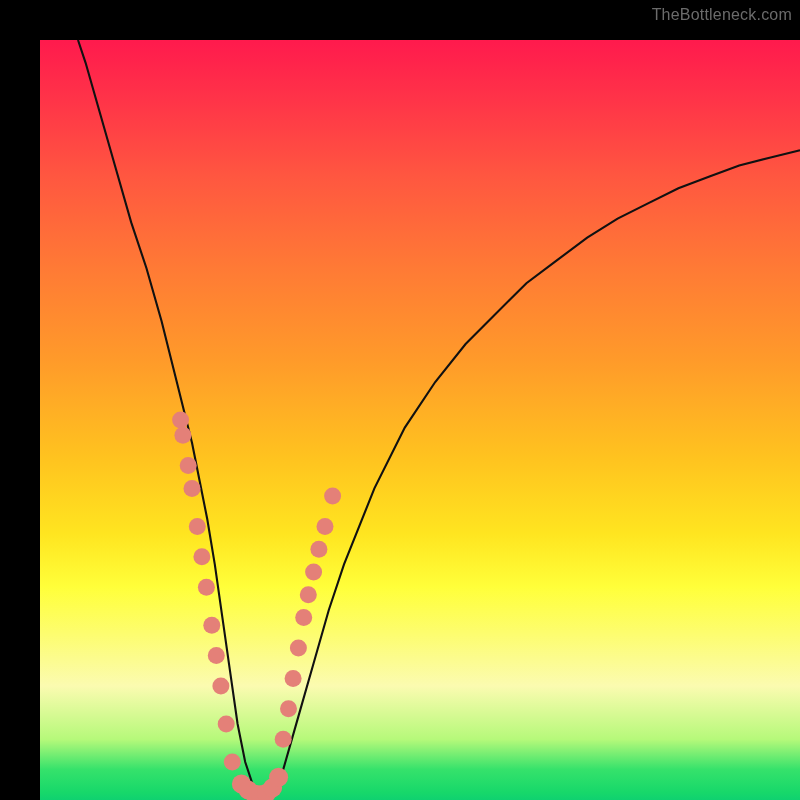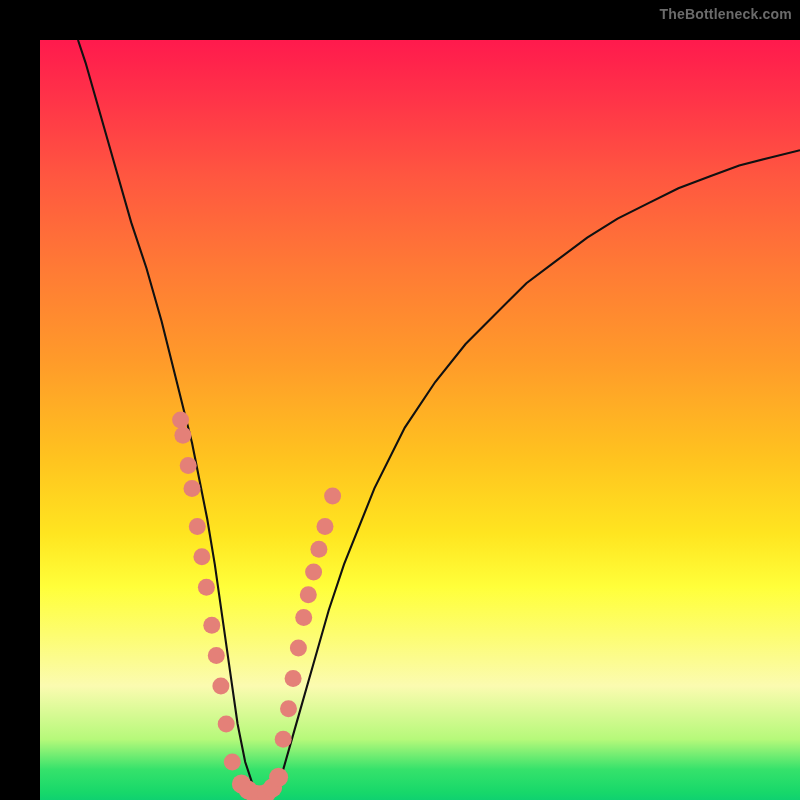--- a/index.html
+++ b/index.html
@@ -37,22 +37,22 @@
       #b6f97a 92%,
       #35e26b 96%,
       #17d86a 99%,
       #0fd170 100%
     );
   }
   .watermark {
     position: absolute;
     top: 6px;
     right: 8px;
-    font-size: 14px;
-    font-weight: 700;
+    font-size: 16px;
+    font-weight: 400;
     color: #6b6b6b;
     letter-spacing: 0.2px;
     user-select: none;
   }
   svg.curve {
     position: absolute;
     left: 40px;
     top: 40px;
     width: 760px;
     height: 760px;

